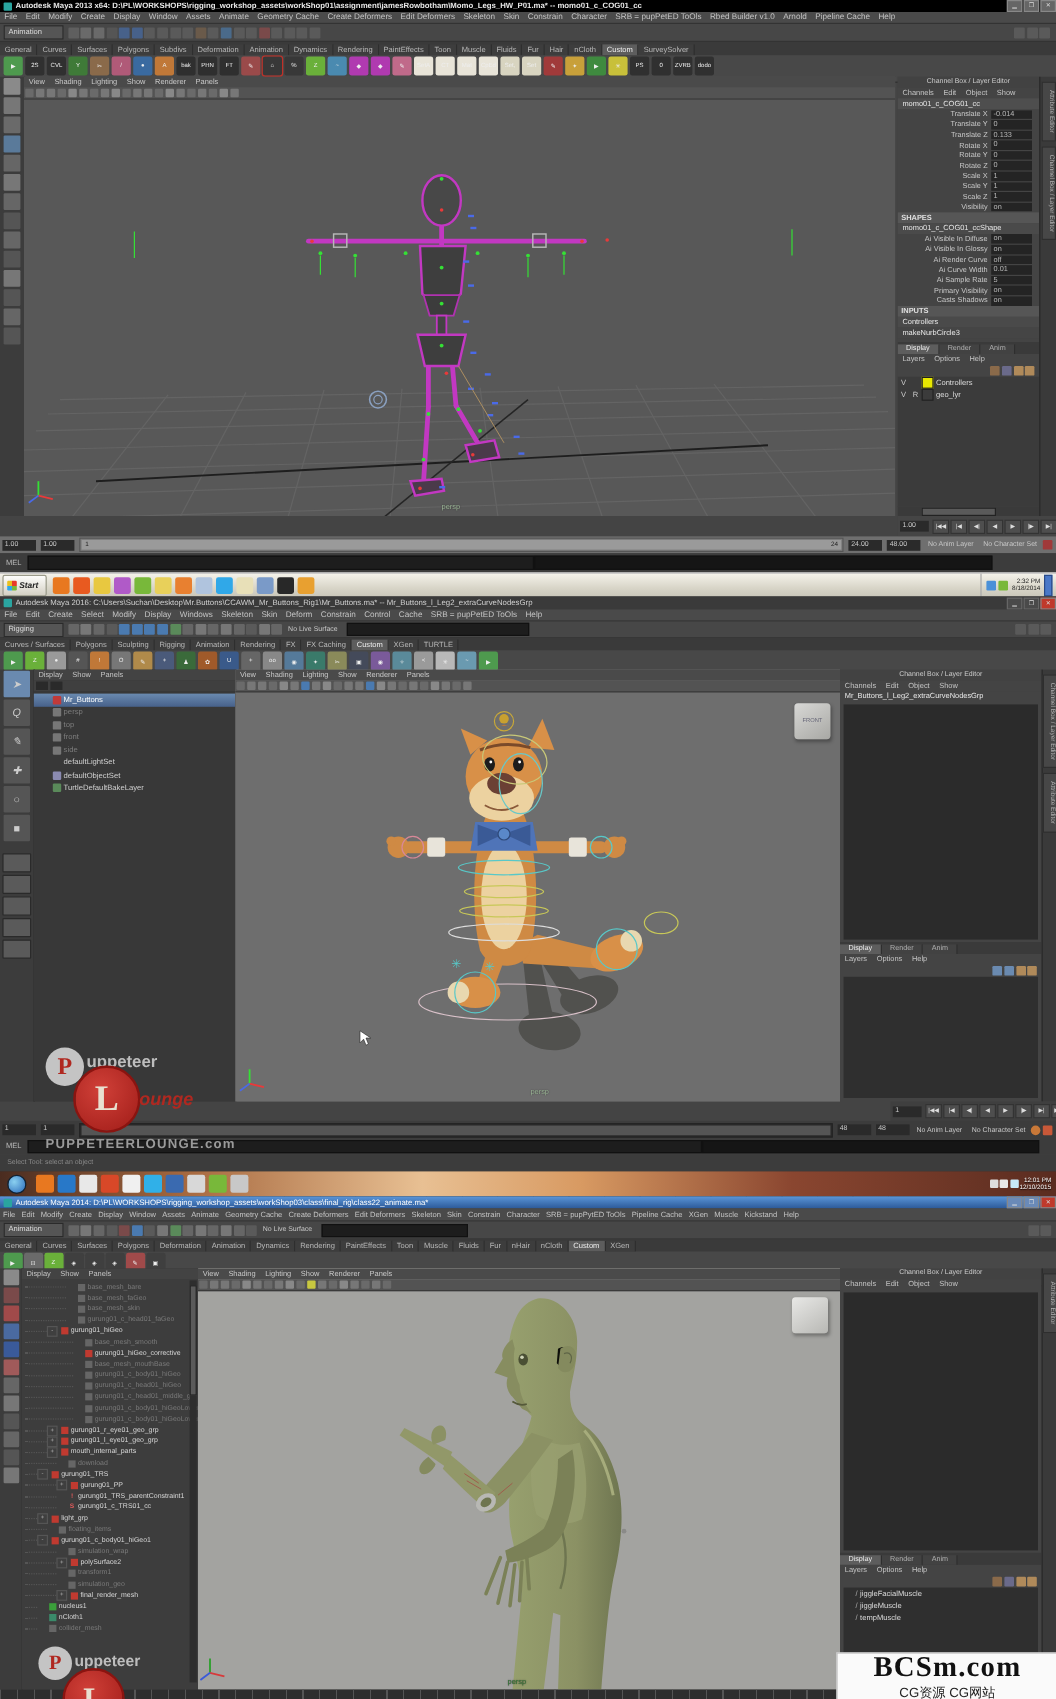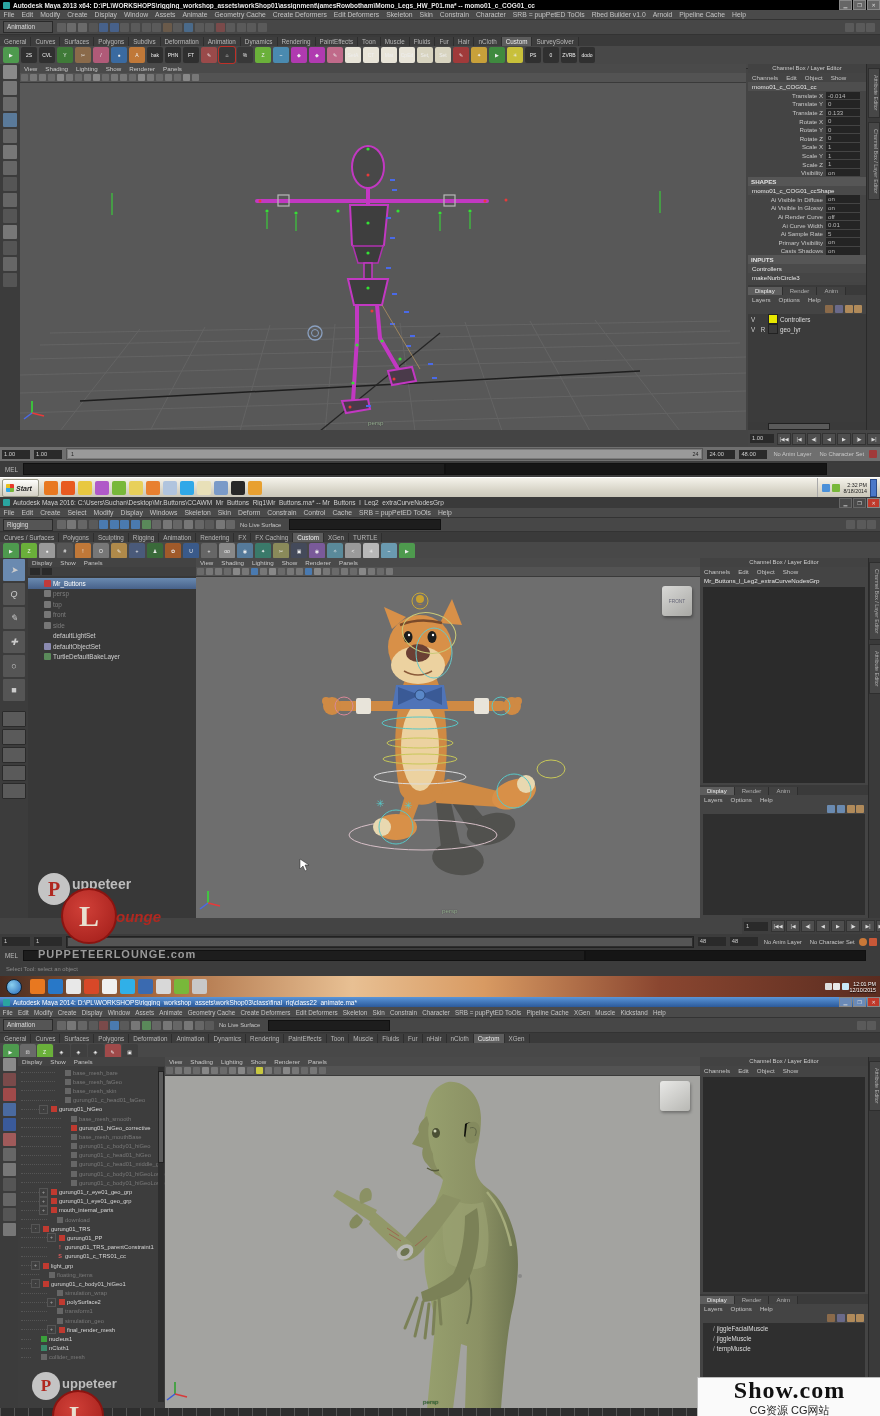--- a/index.html
+++ b/index.html
@@ -1486,17 +1486,17 @@
 
   <div class="wm-circle" style="left:32px;top:1372px;width:28px;height:28px;background:#c4c4c4;z-index:25;">
     <span style="color:#b02820;font-size:17px;font-family:'Liberation Serif',serif;">P</span>
   </div>
   <div class="wm-text" style="left:62px;top:1376px;font-size:13px;color:#bdbdbd;z-index:25;">uppeteer</div>
   <div class="wm-circle" style="left:52px;top:1390px;width:48px;height:48px;background:radial-gradient(circle at 40% 35%,#d04038,#a01c18);z-index:26;border:2px solid #8a1410;">
     <span style="color:#e8e0d0;font-size:26px;font-family:'Liberation Serif',serif;">L</span>
   </div>
 
   <div class="cger" style="left:697px;top:1377px;width:183px;height:39px;">
-    <div class="l1">Show.com</div>
+    <div class="l1">BCSm.com</div>
     <div class="l2">CG资源 CG网站</div>
   </div>
 
 </div>
 
 </body></html>

